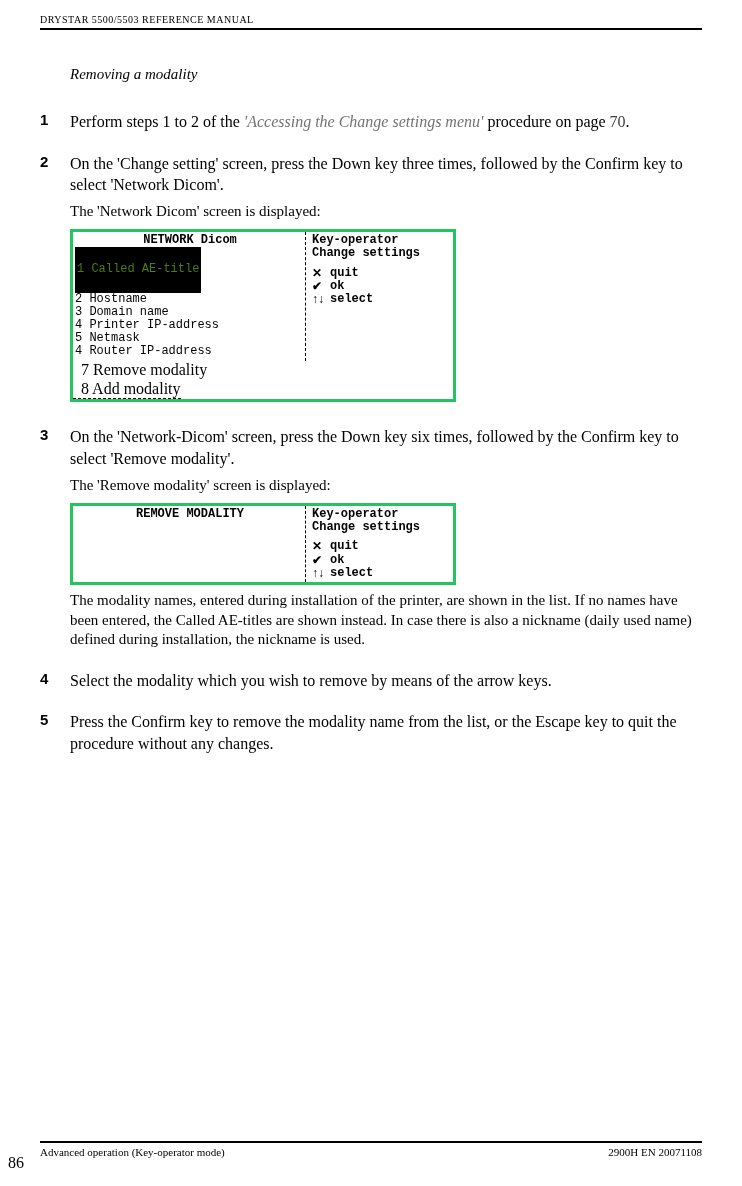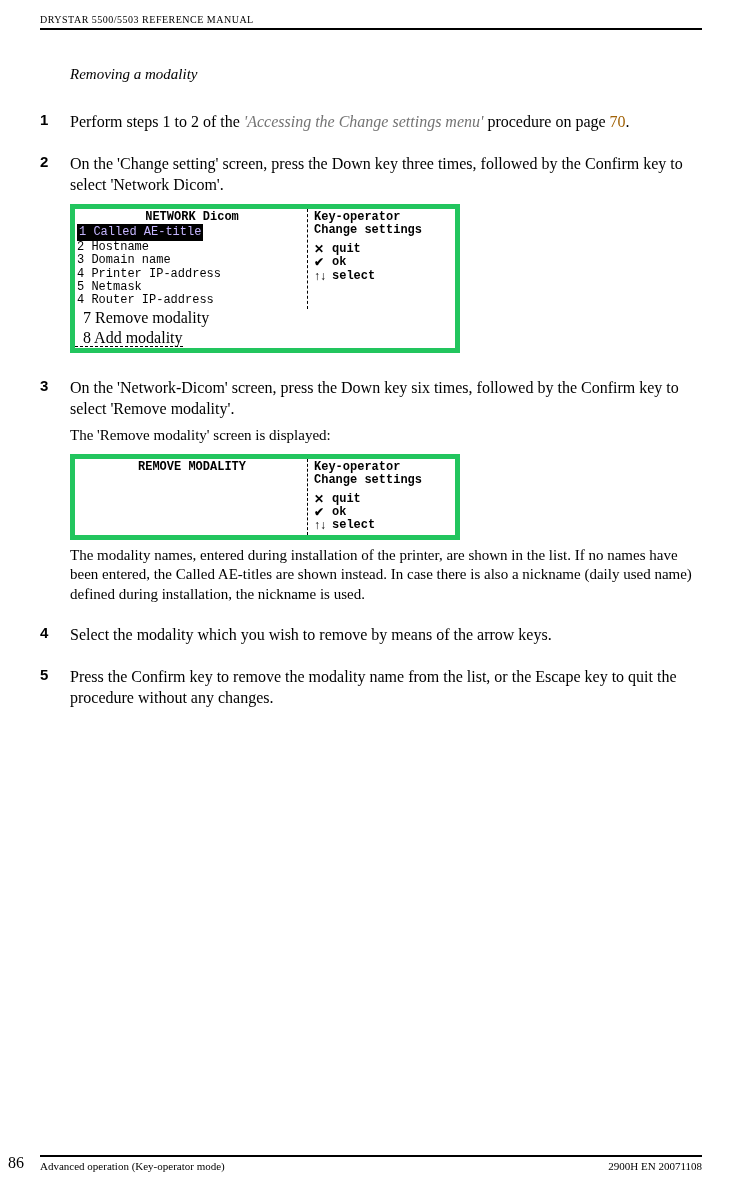--- a/index.html
+++ b/index.html
@@ -48,31 +48,31 @@
     flex: 1;
     font-family: Georgia, 'Times New Roman', serif;
     font-size: 16px;
     line-height: 1.35;
   }
   .link {
     color: #737373;
     font-style: italic;
   }
   .linknum {
-    color: #a16207;
+    color: #404040;
   }
   .subtext {
     font-family: Georgia, 'Times New Roman', serif;
     font-size: 15px;
     margin-top: 6px;
     line-height: 1.3;
   }
   
   .screen {
-    border: 5px solid #22c55e;
+    border: 3px solid #22c55e;
     width: 380px;
     margin-top: 8px;
     margin-bottom: 4px;
     font-family: 'Courier New', monospace;
     font-size: 12px;
     background: #fff;
     position: relative;
   }
   .screen-inner {
     display: flex;
@@ -86,23 +86,23 @@
     border-left: 1px dashed #000;
     padding: 2px 2px 2px 6px;
     font-weight: bold;
   }
   .screen-title {
     font-weight: bold;
     text-align: center;
   }
   .hl {
     background: #000;
-    color: #c4b5fd;
+    color: #4d7c0f;
     display: inline-block;
-    padding: 2px 2px;
+    padding: 16px 2px;
   }
   .screen-row {
     white-space: pre;
     line-height: 1.1;
   }
   .screen-extra {
     font-family: 'Times New Roman', serif;
     font-size: 16px;
     padding-left: 8px;
     line-height: 1.1;
@@ -118,21 +118,21 @@
     line-height: 1.1;
   }
   .icon {
     font-weight: bold;
     font-family: Arial, sans-serif;
     width: 14px;
     display: inline-block;
   }
   .footer {
     position: absolute;
-    bottom: 14px;
+    bottom: 28px;
     left: 0;
     right: 0;
     padding: 0 40px;
   }
   .footer-line {
     border-top: 2px solid #000;
     display: flex;
     justify-content: space-between;
     font-size: 11px;
     padding-top: 3px;
@@ -159,20 +159,21 @@
     <div class="step-num">1</div>
     <div class="step-body">
       <span>Perform steps 1 to 2 of the </span><span class="link">'Accessing the Change settings menu'</span><span> procedure on page </span><span class="linknum">70</span><span>.</span>
     </div>
   </div>
 
   <div class="step">
     <div class="step-num">2</div>
     <div class="step-body">
       <div>On the 'Change setting' screen, press the Down key three times, followed by the Confirm key to select 'Network Dicom'.</div>
+      <div class="subtext">The 'Network Dicom' screen is displayed:</div>
 
       <div class="screen">
         <div class="screen-inner">
           <div class="screen-left">
             <div class="screen-title screen-row">NETWORK Dicom</div>
             <div class="screen-row"><span class="hl">1 Called AE-title</span></div>
             <div class="screen-row">2 Hostname</div>
             <div class="screen-row">3 Domain name</div>
             <div class="screen-row">4 Printer IP-address</div>
             <div class="screen-row">5 Netmask</div>

